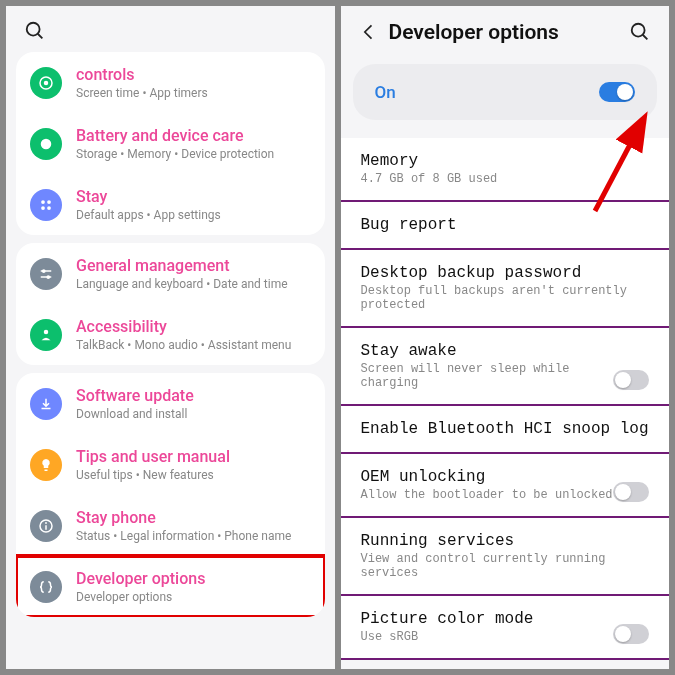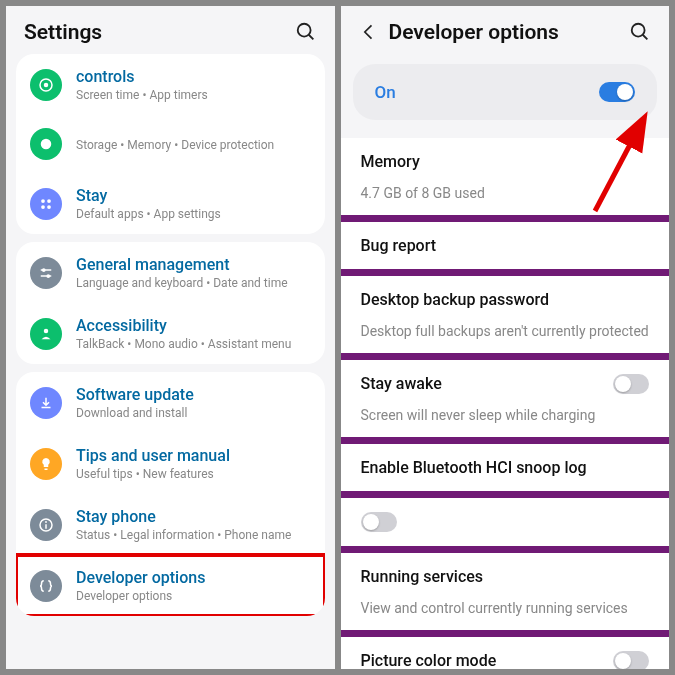--- a/index.html
+++ b/index.html
@@ -54,45 +54,46 @@
     width: 32px; height: 32px;
     border-radius: 50%;
     display: flex;
     align-items: center;
     justify-content: center;
     flex-shrink: 0;
   }
   .icon-wrap svg { width: 18px; height: 18px; }
   .row-text .label {
     font-size: 16px;
-    color: #0369a1;
+    color: #ec4899;
     font-weight: 500;
   }
   .row-text .sub {
     font-size: 12px;
     color: #888;
     margin-top: 2px;
   }
   
   .highlight-box {
     outline: 4px solid #e10000;
     outline-offset: -2px;
     border-radius: 0;
   }
   
   .devrow {
     padding: 14px 20px;
     background: #fff;
-    border-bottom: 7px solid #701a75;
-    display: flex;
-    align-items: flex-start;
+    border-bottom: 2px solid #701a75;
+    display: flex;
+    align-items: flex-end;
+    font-family: Liberation Mono, monospace;
   }
   .devrow .left { flex: 1; }
   .devrow .dlabel { font-size: 16px; color: #111; font-weight: 500; }
-  .devrow .dsub { font-size: 14px; color: #888; margin-top: 14px; }
+  .devrow .dsub { font-size: 12px; color: #888; margin-top: 2px; }
   .devtop {
     background: #ececef;
     border-radius: 22px;
     margin: 10px 12px 18px 12px;
     padding: 18px 22px;
     display: flex;
     align-items: center;
   }
   .devtop .onlabel {
     color: #2a7de1;
@@ -120,21 +121,20 @@
     width: 90px; height: 110px;
     pointer-events: none;
   }
   .first-group-top { margin-top: 0; }
 </style>
 </head>
 <body>
 
 <div class="panel">
   <div class="header">
-    <span class="title">Settings</span>
     <svg class="search" viewBox="0 0 24 24">
         <circle cx="10" cy="10" r="7"></circle>
         <line x1="20" y1="20" x2="15" y2="15"></line>
       </svg>
   </div>
 
   <div class="group first-group-top" id="g1">
       <div class="row">
         <div class="icon-wrap" style="background:#0cbf6d">
           <svg viewBox="0 0 24 24">
@@ -148,20 +148,21 @@
         </div>
       </div>
       <div class="row">
         <div class="icon-wrap" style="background:#0cbf6d">
           <svg viewBox="0 0 24 24">
             <circle cx="12" cy="12" r="7" fill="#fff"></circle>
             <path d="M12 8 L12 12 L15 14" stroke="#fff" stroke-width="2" fill="none"></path>
           </svg>
         </div>
         <div class="row-text">
+          <div class="label">Battery and device care</div>
           <div class="sub">Storage • Memory • Device protection</div>
         </div>
       </div>
       <div class="row">
         <div class="icon-wrap" style="background:#6f87ff">
           <svg viewBox="0 0 24 24">
             <circle cx="8" cy="8" r="2.5" fill="#fff"></circle>
             <circle cx="16" cy="8" r="2.5" fill="#fff"></circle>
             <circle cx="8" cy="16" r="2.5" fill="#fff"></circle>
             <circle cx="16" cy="16" r="2.5" fill="#fff"></circle>
@@ -297,20 +298,24 @@
         <div class="toggle">
           <div class="knob"></div>
         </div>
       </div>
       <div class="devrow">
         <div class="left">
           <div class="dlabel">Enable Bluetooth HCI snoop log</div>
         </div>
       </div>
       <div class="devrow">
+        <div class="left">
+          <div class="dlabel">OEM unlocking</div>
+          <div class="dsub">Allow the bootloader to be unlocked</div>
+        </div>
         <div class="toggle">
           <div class="knob"></div>
         </div>
       </div>
       <div class="devrow">
         <div class="left">
           <div class="dlabel">Running services</div>
           <div class="dsub">View and control currently running services</div>
         </div>
       </div>

